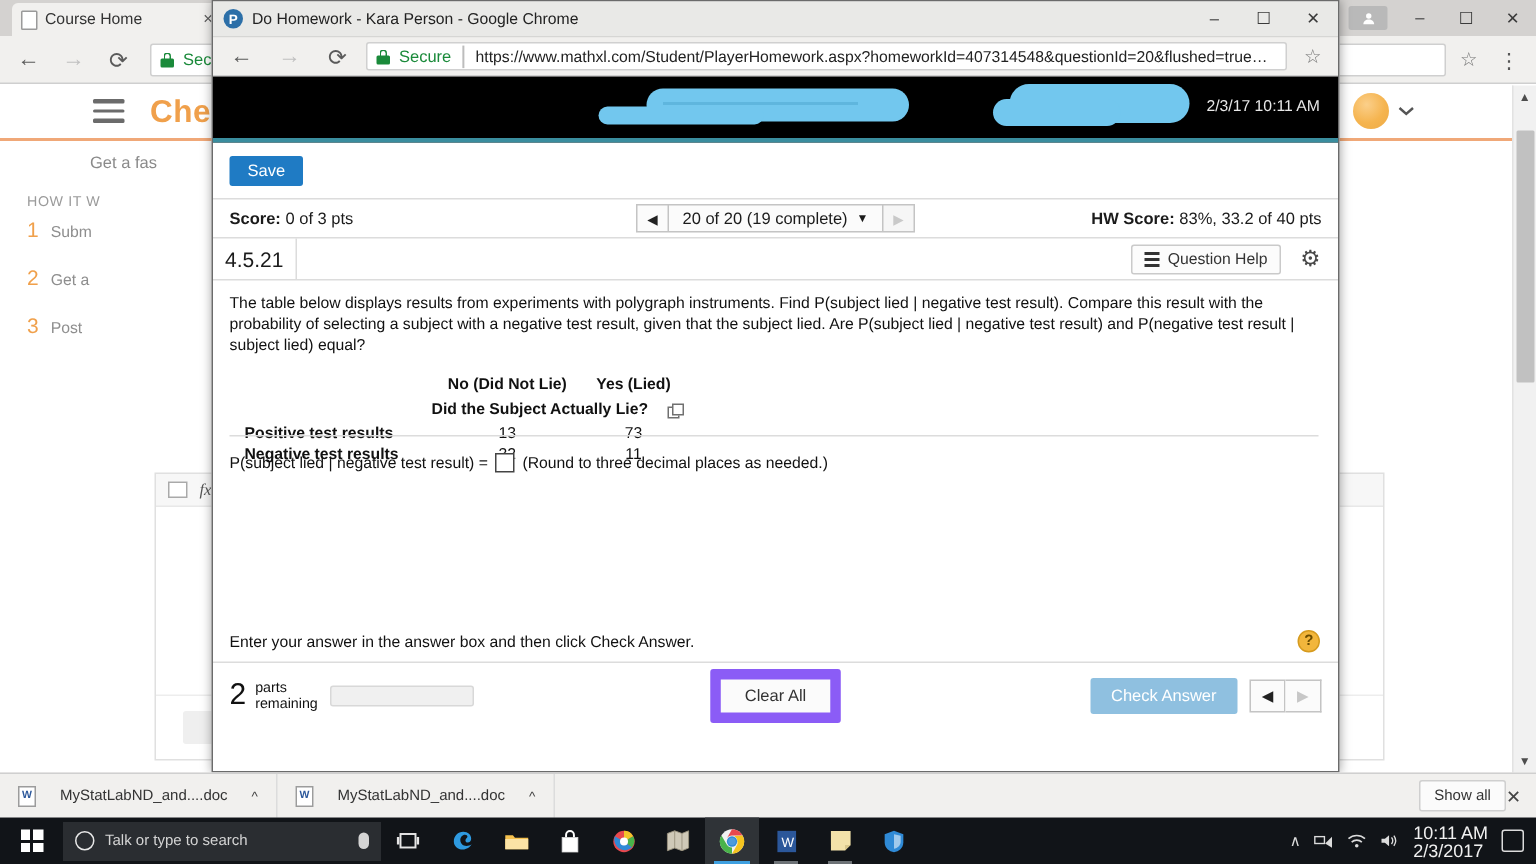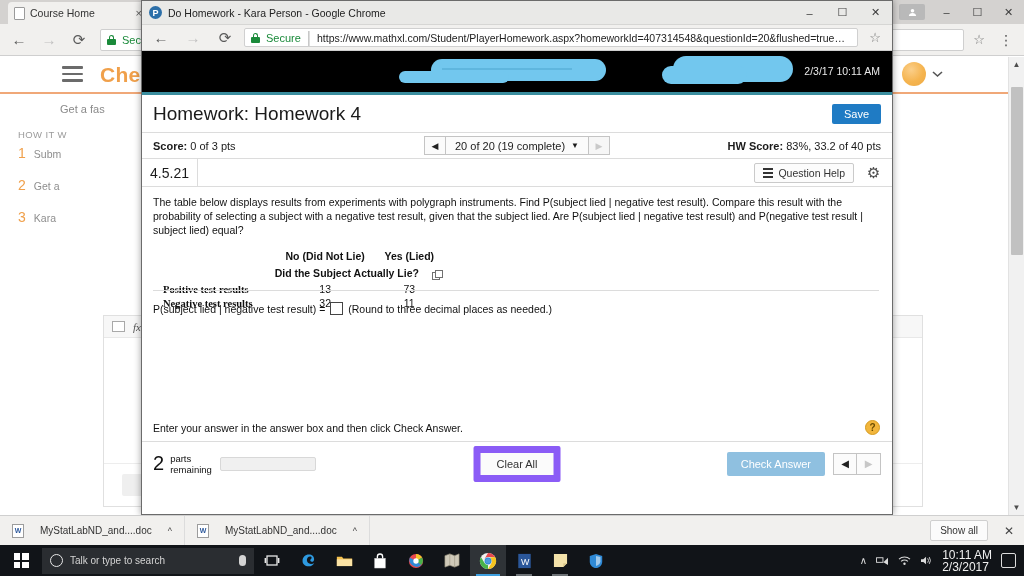--- a/index.html
+++ b/index.html
@@ -165,21 +165,21 @@
   .gear { position:absolute; right:10px; top:5px; width:17px; height:17px; color:#4a4a4a;
     font-size:15px; line-height:17px; text-align:center; }
 
   
   .problem { position:relative; height:254px; padding:8px 11px 0 11px; overflow:hidden; }
   .prob-text { font-size:10.5px; line-height:14px; color:#111; }
   .lie-table { margin-top:11px; margin-left:8px; font-size:10.5px; color:#111; }
   .lie-table td { padding:0; }
   .tbl-head { font-weight:bold; text-align:center; padding-bottom:2px !important; }
   .tbl-sub { font-weight:bold; text-align:center; padding-bottom:3px !important; }
-  .tbl-rowlabel { font-weight:bold; padding-right:20px !important; white-space:nowrap;font-family:Liberation Serif, serif; }
+  .tbl-rowlabel { font-weight:bold; padding-right:20px !important; white-space:nowrap; }
   .tbl-num { text-align:center; }
   .copy-icon { display:inline-block; margin-left:10px; width:9px; height:9px; position:relative;
     vertical-align:middle; }
   .copy-icon:before { content:""; position:absolute; left:0; top:2px; width:6px; height:6px;
     border:1px solid #707070; }
   .copy-icon:after { content:""; position:absolute; left:3px; top:0; width:6px; height:6px;
     border:1px solid #707070; background:#fff; }
   .ans-divider { position:absolute; left:11px; top:103px; width:726px; height:1px; background:#dcdcdc; }
   .ans-row { position:absolute; left:11px; top:115px; display:flex; align-items:center; gap:5px;
     font-size:10.5px; color:#111; }
@@ -210,21 +210,21 @@
   .foot-arrow + .foot-arrow { border-left:none; }
 
   
   .dlbar { position:absolute; left:0; top:515px; width:1024px; height:30px;
     background:#f1f0ee; border-top:1px solid #cfcfcf; display:flex; align-items:center; }
   .dl-item { display:flex; align-items:center; gap:16px; padding:0 12px; height:100%;
     border-right:1px solid #dcdcdc; font-size:10px; color:#333; }
   .dl-icon { width:12px; height:14px; background:#fff; border:1px solid #9c9c9c; position:relative;
     display:flex; align-items:center; justify-content:center; font-size:7px; color:#2b579a; font-weight:bold; }
   .dl-caret { font-size:9px; color:#444; }
-  .dl-right { margin-left:auto; display:flex; align-items:center; gap:16px; padding-right:10px; }
+  .dl-right { margin-left:auto; display:flex; align-items:center; gap:0; padding-right:10px; }
   .showall { border:1px solid #cfcfcf; background:#fbfbfb; border-radius:2px; padding:4px 9px;
     font-size:10px; color:#333; }
   .dl-close { font-size:12px; color:#444; }
 
   
   .taskbar { position:absolute; left:0; top:545px; width:1024px; height:31px; background:#111418;
     display:flex; align-items:center; }
   .start { width:42px; height:31px; display:flex; align-items:center; justify-content:center; }
   .start-grid { width:15px; height:15px; display:grid; grid-template-columns:1fr 1fr;
     grid-template-rows:1fr 1fr; gap:2px; }
@@ -317,21 +317,21 @@
         <div class="bg-step">
           <span class="num">1</span>
           <span class="txt">Subm</span>
         </div>
         <div class="bg-step">
           <span class="num">2</span>
           <span class="txt">Get a</span>
         </div>
         <div class="bg-step">
           <span class="num">3</span>
-          <span class="txt">Kara</span>
+          <span class="txt">Post</span>
         </div>
       </div>
 
       <div class="bg-editor">
         <div class="bg-editor-tb">
           <span class="tb-icon"></span>
           <span class="tb-fx">fx</span>
         </div>
         <div class="bg-editor-body"></div>
         <div class="bg-editor-foot">
@@ -380,21 +380,20 @@
     <div class="mx-banner">
       <span class="redact r1"></span>
       <span class="redact r2"></span>
       <span class="redact-line"></span>
       <span class="redact r3"></span>
       <span class="redact r4"></span>
       <span class="mx-time">2/3/17 10:11 AM</span>
     </div>
 
     <div class="hw-title-row">
-      <span class="hw-title">Homework: Homework 4</span>
       <span class="save-btn">Save</span>
     </div>
 
     <div class="score-row">
       <span class="score-left">
         <b>Score:</b>
         <span>0 of 3 pts</span>
       </span>
       <span class="qnav">
         <span class="qnav-arrow">◀</span>

